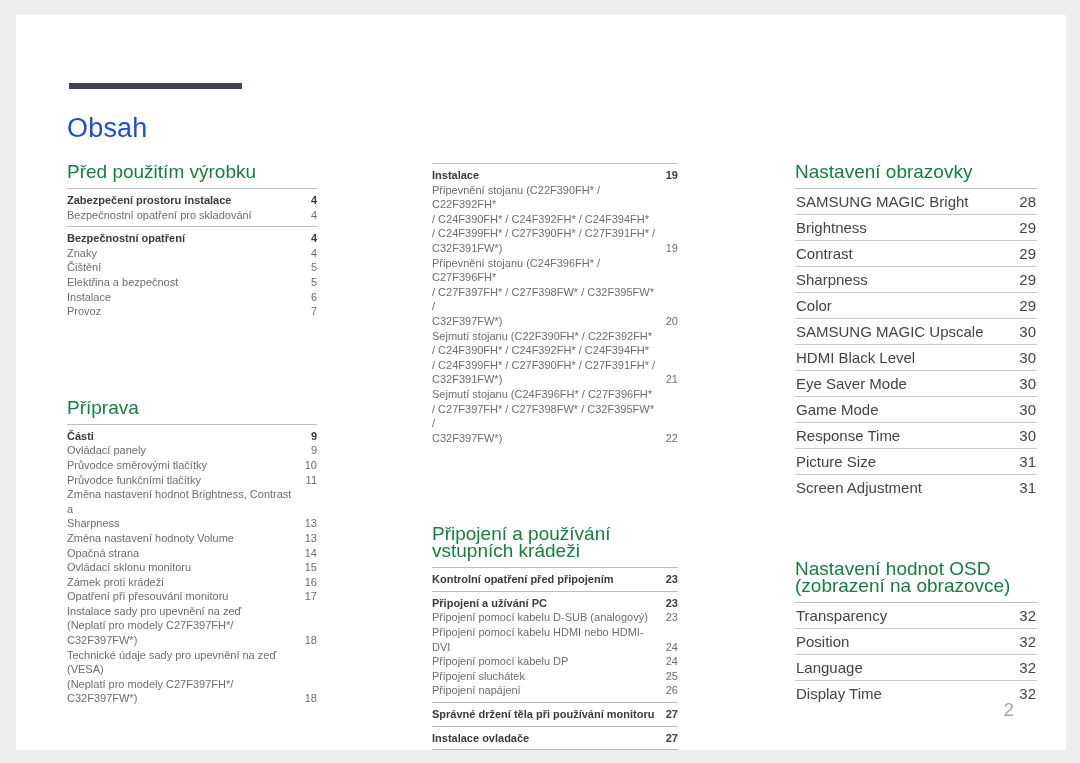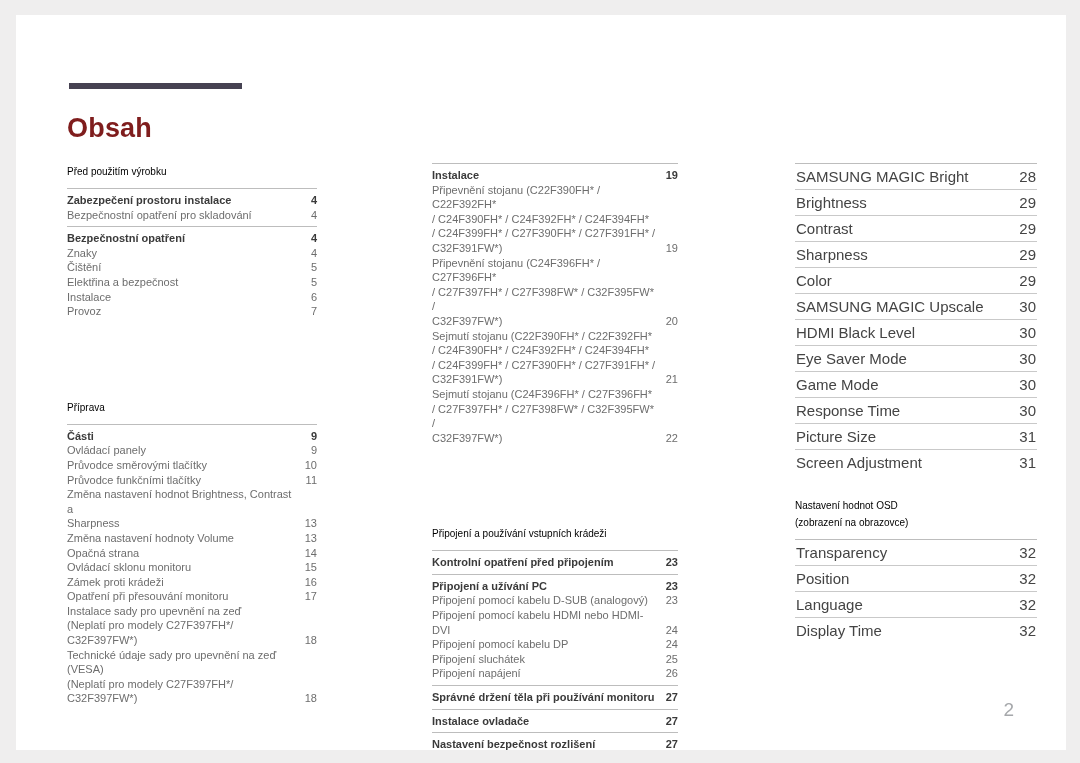--- a/index.html
+++ b/index.html
@@ -31,45 +31,45 @@
     top: 68px;
     width: 173px;
     height: 6px;
     background: #464252;
   }
   .doc-title {
     position: absolute;
     left: 51px;
     top: 80px;
     font-size: 27px;
-    color: #7f1d1d;
+    color: #1d4ed8;
     letter-spacing: 0.2px;
-    font-weight: 700;
+    font-weight: 400;
   }
 
   
   .col {
     position: absolute;
     top: 148px;
   }
   .col-1 { left: 51px;  width: 250px; }
   .col-2 { left: 416px; width: 246px; }
   .col-3 { left: 779px; width: 242px; }
 
   .section + .section { margin-top: 0px; }
 
   .section-heading {
-    color: #000000;
-    font-size: 10px;
+    color: #15803d;
+    font-size: 19px;
     line-height: 17px;
     font-weight: 400;
     margin: 0 0 8px 0;
     white-space: pre-line;
   }
-  .section.gap-top-lg { margin-top: 22px; }
+  .section.gap-top-lg { margin-top: 60px; }
   .section.gap-top-xl { margin-top: 76px; }
 
   .group {
     border-top: 1px solid #bdbdbd;
     padding-top: 4px;
     padding-bottom: 4px;
   }
 
   .entry {
     display: flex;
@@ -309,20 +309,21 @@
         <div class="group">
           <div class="entry lvl1">
             <span class="label">Nastavení bezpečnost rozlišení</span>
             <span class="pg">27</span>
           </div>
         </div>
       </div>
     </div>
   <div class="col col-3" id="col3">
       <div class="section">
+        <div class="section-heading">Nastavení obrazovky</div>
         <div>
           <div class="ruled-row">
             <span>SAMSUNG MAGIC Bright</span>
             <span class="pg">28</span>
           </div>
           <div class="ruled-row">
             <span>Brightness</span>
             <span class="pg">29</span>
           </div>
           <div class="ruled-row">

